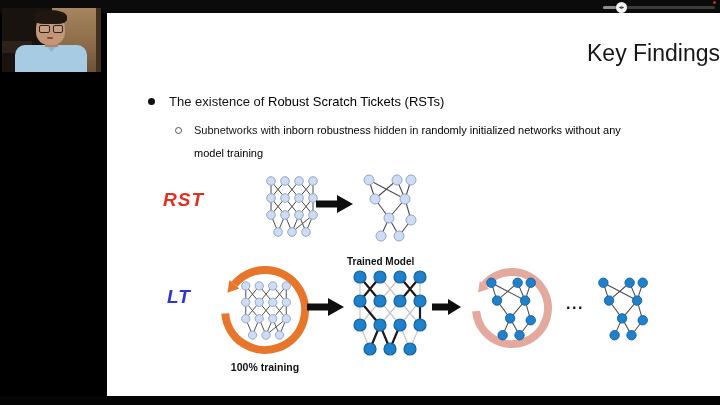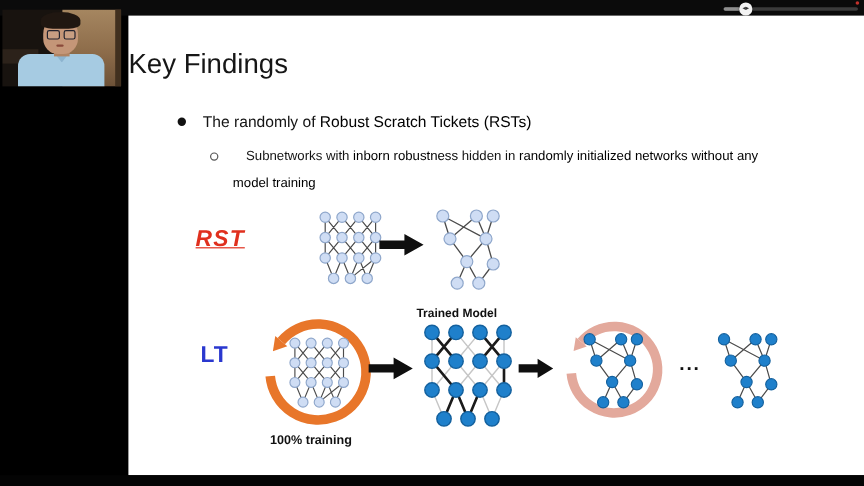--- a/index.html
+++ b/index.html
@@ -29,38 +29,38 @@
   .wc-head{position:absolute;left:34px;top:6px;width:29px;height:31px;background:#c49678;
            border-radius:46% 46% 42% 42%;}
   .wc-hair{position:absolute;left:32px;top:2px;width:33px;height:14px;background:#201711;
            border-radius:50% 50% 30% 30%;}
   .wc-glasses{position:absolute;left:37px;top:17px;width:24px;height:7px;display:flex;gap:3px;}
   .wc-lens{width:10px;height:6px;border:1px solid #23232e;border-radius:2px;background:rgba(255,255,255,0.08);}
   .wc-mouth{position:absolute;left:45px;top:29px;width:6px;height:2px;background:#8a4a3a;border-radius:1px;}
 
   
   .slide{position:absolute;left:107px;top:13px;width:613px;height:383px;background:#ffffff;}
-  .slide-title{position:absolute;left:0;top:27px;width:100%;text-align:left;
+  .slide-title{position:absolute;left:0;top:27px;width:100%;text-align:right;
                font-size:23px;color:#161616;}
   .bullet-line{position:absolute;left:41px;top:81px;display:flex;align-items:center;gap:14px;
                font-size:13px;color:#141414;}
   .bullet-dot{width:7px;height:7px;border-radius:50%;background:#111;flex:0 0 auto;}
-  .sub-line{position:absolute;left:68px;top:111px;display:flex;align-items:center;gap:23px;
+  .sub-line{position:absolute;left:68px;top:111px;display:flex;align-items:center;gap:12px;
             font-size:11px;color:#141414;}
   .sub-circ{width:5px;height:5px;border-radius:50%;border:1px solid #555;flex:0 0 auto;}
   .sub-line2{position:absolute;left:87px;top:134px;font-size:11px;text-align:right;}
   .blue{color:#000000;}
 
   .rst-label{position:absolute;left:56px;top:176px;font-size:19px;font-weight:800;
-             font-style:italic;color:#e0301e;letter-spacing:1px;text-decoration:underline;}
+             font-style:italic;color:#e0301e;letter-spacing:1px;}
   .lt-label{position:absolute;left:60px;top:273px;font-size:19px;font-weight:800;
-            color:#2a38cf;letter-spacing:1px;}
+            font-style:italic;color:#2a38cf;letter-spacing:1px;}
   .trained-label{position:absolute;left:240px;top:243px;width:86px;text-align:left;
                  font-size:10px;font-weight:bold;color:#111;}
-  .training-label{position:absolute;left:118px;top:348px;width:80px;text-align:left;
+  .training-label{position:absolute;left:118px;top:348px;width:80px;text-align:center;
                   font-size:10.5px;font-weight:bold;color:#111;}
   .ellipsis{position:absolute;left:451px;top:282px;width:34px;text-align:center;
             font-size:16px;font-weight:bold;color:#111;letter-spacing:1.5px;}
 
   .abs{position:absolute;}
   .net-light{fill:#cfddf4;stroke:#8fa7cb;}
   .net-dark{fill:#1f80cb;stroke:#14619e;}
 
   .bottombar{position:absolute;left:0;top:396px;width:720px;height:9px;background:#040404;}
 </style>
@@ -129,21 +129,21 @@
     <div class="wc-mouth"></div>
   </div>
 
   <div class="slide">
 
     <div class="slide-title">Key Findings</div>
 
     <div class="bullet-line">
       <span class="bullet-dot"></span>
       <span>
-        <span>The randomly of </span><span class="blue">Robust Scratch Tickets (RSTs)</span>
+        <span>The existence of </span><span class="blue">Robust Scratch Tickets (RSTs)</span>
       </span>
     </div>
 
     <div class="sub-line">
       <span class="sub-circ"></span>
       <span>
         <span>Subnetworks with </span><span class="blue">inborn robustness</span><span> hidden in </span><span class="blue">randomly initialized networks without any</span>
       </span>
     </div>
     <div class="sub-line2">

